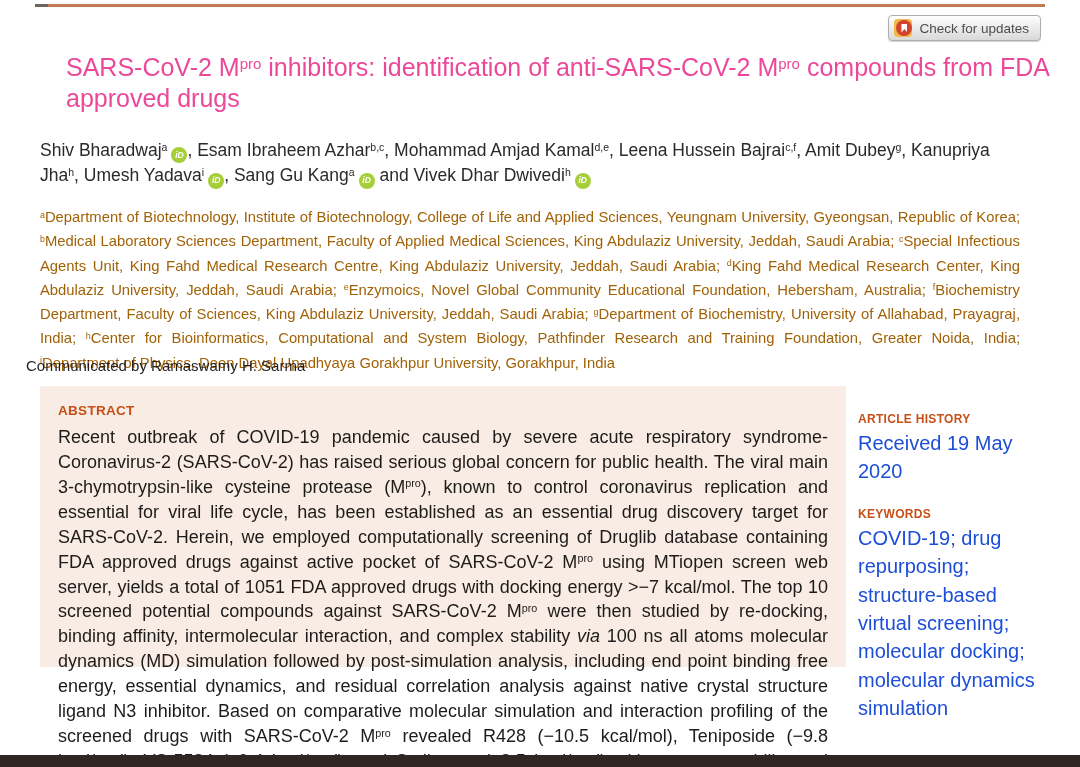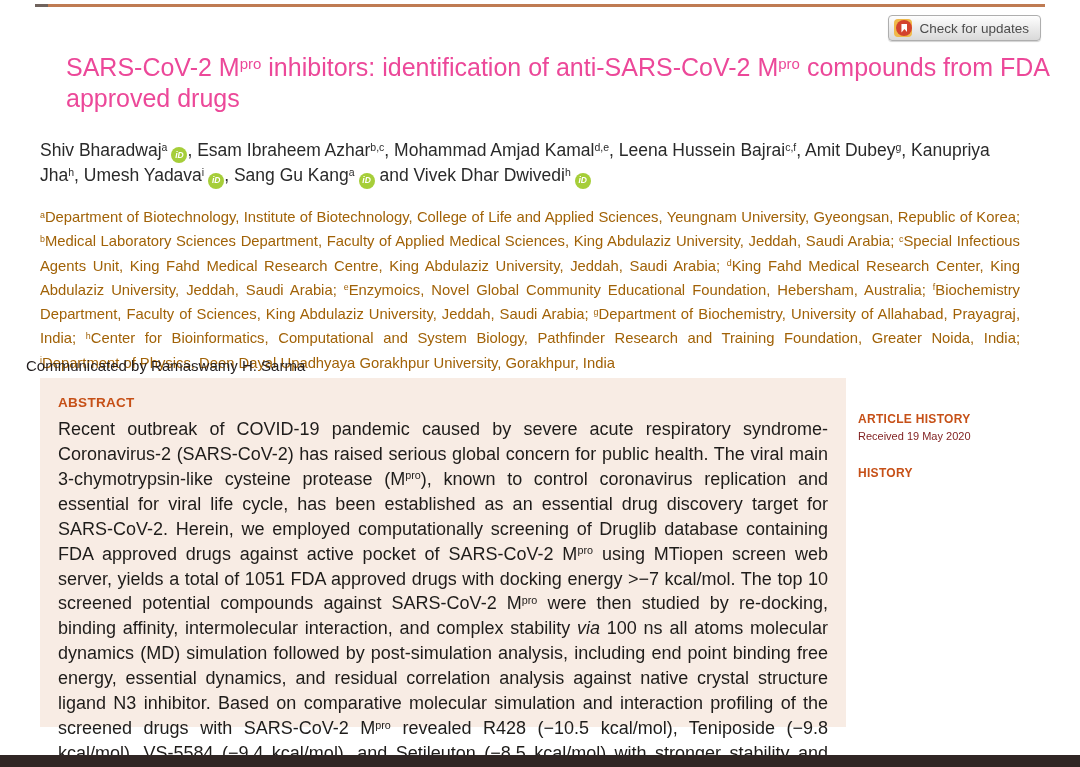--- a/index.html
+++ b/index.html
@@ -54,34 +54,34 @@
   
   .affiliations {
     position:absolute; left:40px; top:205px; width:980px;
     font-size:14.8px; line-height:1.64; text-align:justify; color:#a16207;
   }
 
   .communicated { position:absolute; left:26px; top:357px; font-size:15px; color:#231f20; }
 
   
   .abstract-panel {
-    position:absolute; left:40px; top:378px; width:806px; height:349px;
+    position:absolute; left:40px; top:386px; width:806px; height:281px;
     background:#f8ece4; padding:17px 18px 0 18px;
   }
   .panel-heading { font-size:13.5px; font-weight:700; color:#c65017; letter-spacing:0.3px; }
   .abstract-text {
     margin-top:7px; font-size:18px; line-height:1.385;
     text-align:justify; color:#1e1c1a;
   }
   .it { font-style:italic; }
 
   
   .side { position:absolute; left:858px; top:412px; width:192px; }
   .side-heading { font-size:12px; font-weight:700; color:#c65017; letter-spacing:0.3px; }
-  .side-text { font-size:11px; line-height:1.42; color:#7f1d1d; margin-top:3px; }
+  .side-text { font-size:20px; line-height:1.42; color:#1d4ed8; margin-top:3px; }
   .side-block-keywords { margin-top:21px; }
 
   
   .bottom-bar { position:absolute; left:0; bottom:0; width:1080px; height:12px; background:#302624; }
 </style>
 </head>
 <body>
 
 <div class="page">
 
@@ -109,19 +109,20 @@
     <div class="panel-heading">ABSTRACT</div>
     <p class="abstract-text"><span>Recent outbreak of COVID-19 pandemic caused by severe acute respiratory syndrome-Coronavirus-2 (SARS-CoV-2) has raised serious global concern for public health. The viral main 3-chymotrypsin-like cysteine protease (M</span><span class="sup">pro</span><span>), known to control coronavirus replication and essential for viral life cycle, has been established as an essential drug discovery target for SARS-CoV-2. Herein, we employed computationally screening of Druglib database containing FDA approved drugs against active pocket of SARS-CoV-2 M</span><span class="sup">pro</span><span> using MTiopen screen web server, yields a total of 1051 FDA approved drugs with docking energy &gt;−7 kcal/mol. The top 10 screened potential compounds against SARS-CoV-2 M</span><span class="sup">pro</span><span> were then studied by re-docking, binding affinity, intermolecular interaction, and complex stability </span><span class="it">via</span><span> 100 ns all atoms molecular dynamics (MD) simulation followed by post-simulation analysis, including end point binding free energy, essential dynamics, and residual correlation analysis against native crystal structure ligand N3 inhibitor. Based on comparative molecular simulation and interaction profiling of the screened drugs with SARS-CoV-2 M</span><span class="sup">pro</span><span> revealed R428 (−10.5 kcal/mol), Teniposide (−9.8 kcal/mol), VS-5584 (−9.4 kcal/mol), and Setileuton (−8.5 kcal/mol) with stronger stability and affinity than other drugs and N3 inhibitor; and hence, these drugs are advocated for further validation using </span><span class="it">in vitro</span><span> enzyme inhibition and </span><span class="it">in vivo</span><span> studies against SARS-CoV-2 infection.</span></p>
   </div>
 
   <div class="side">
     <div>
       <div class="side-heading">ARTICLE HISTORY</div>
       <div class="side-text">Received 19 May 2020</div>
     </div>
     <div class="side-block-keywords">
-      <div class="side-heading">HISTORY</div>
+      <div class="side-heading">KEYWORDS</div>
+      <div class="side-text">COVID-19; drug repurposing; structure-based virtual screening; molecular docking; molecular dynamics simulation</div>
     </div>
   </div>
 
   <div class="bottom-bar"></div>
 
 </div>
 
 </body></html>

